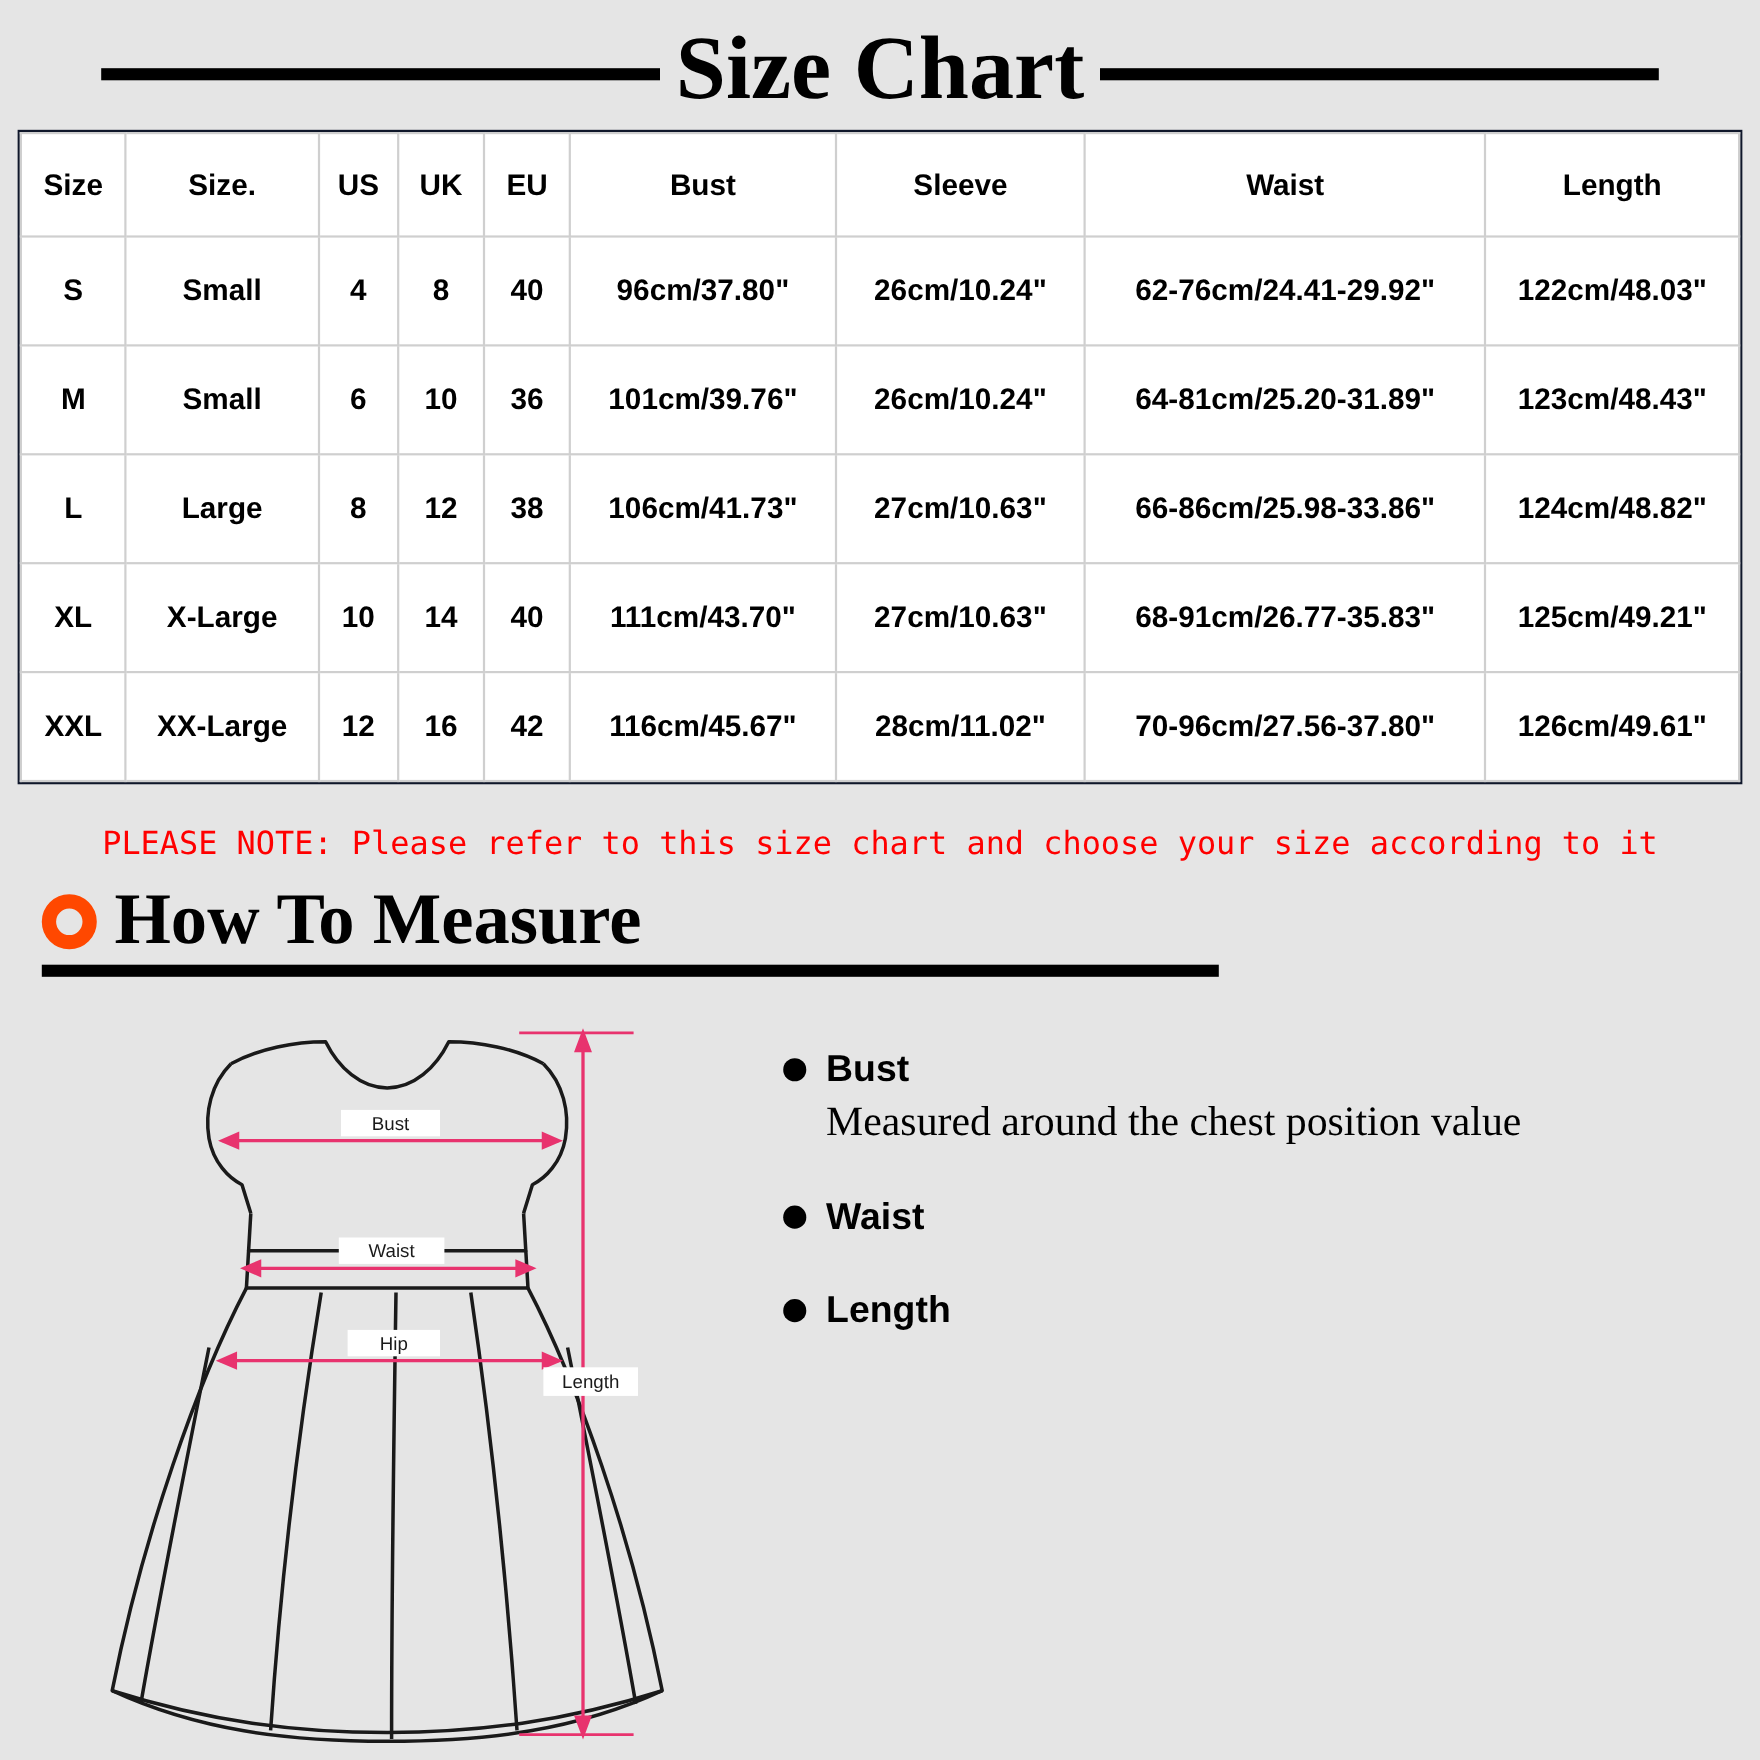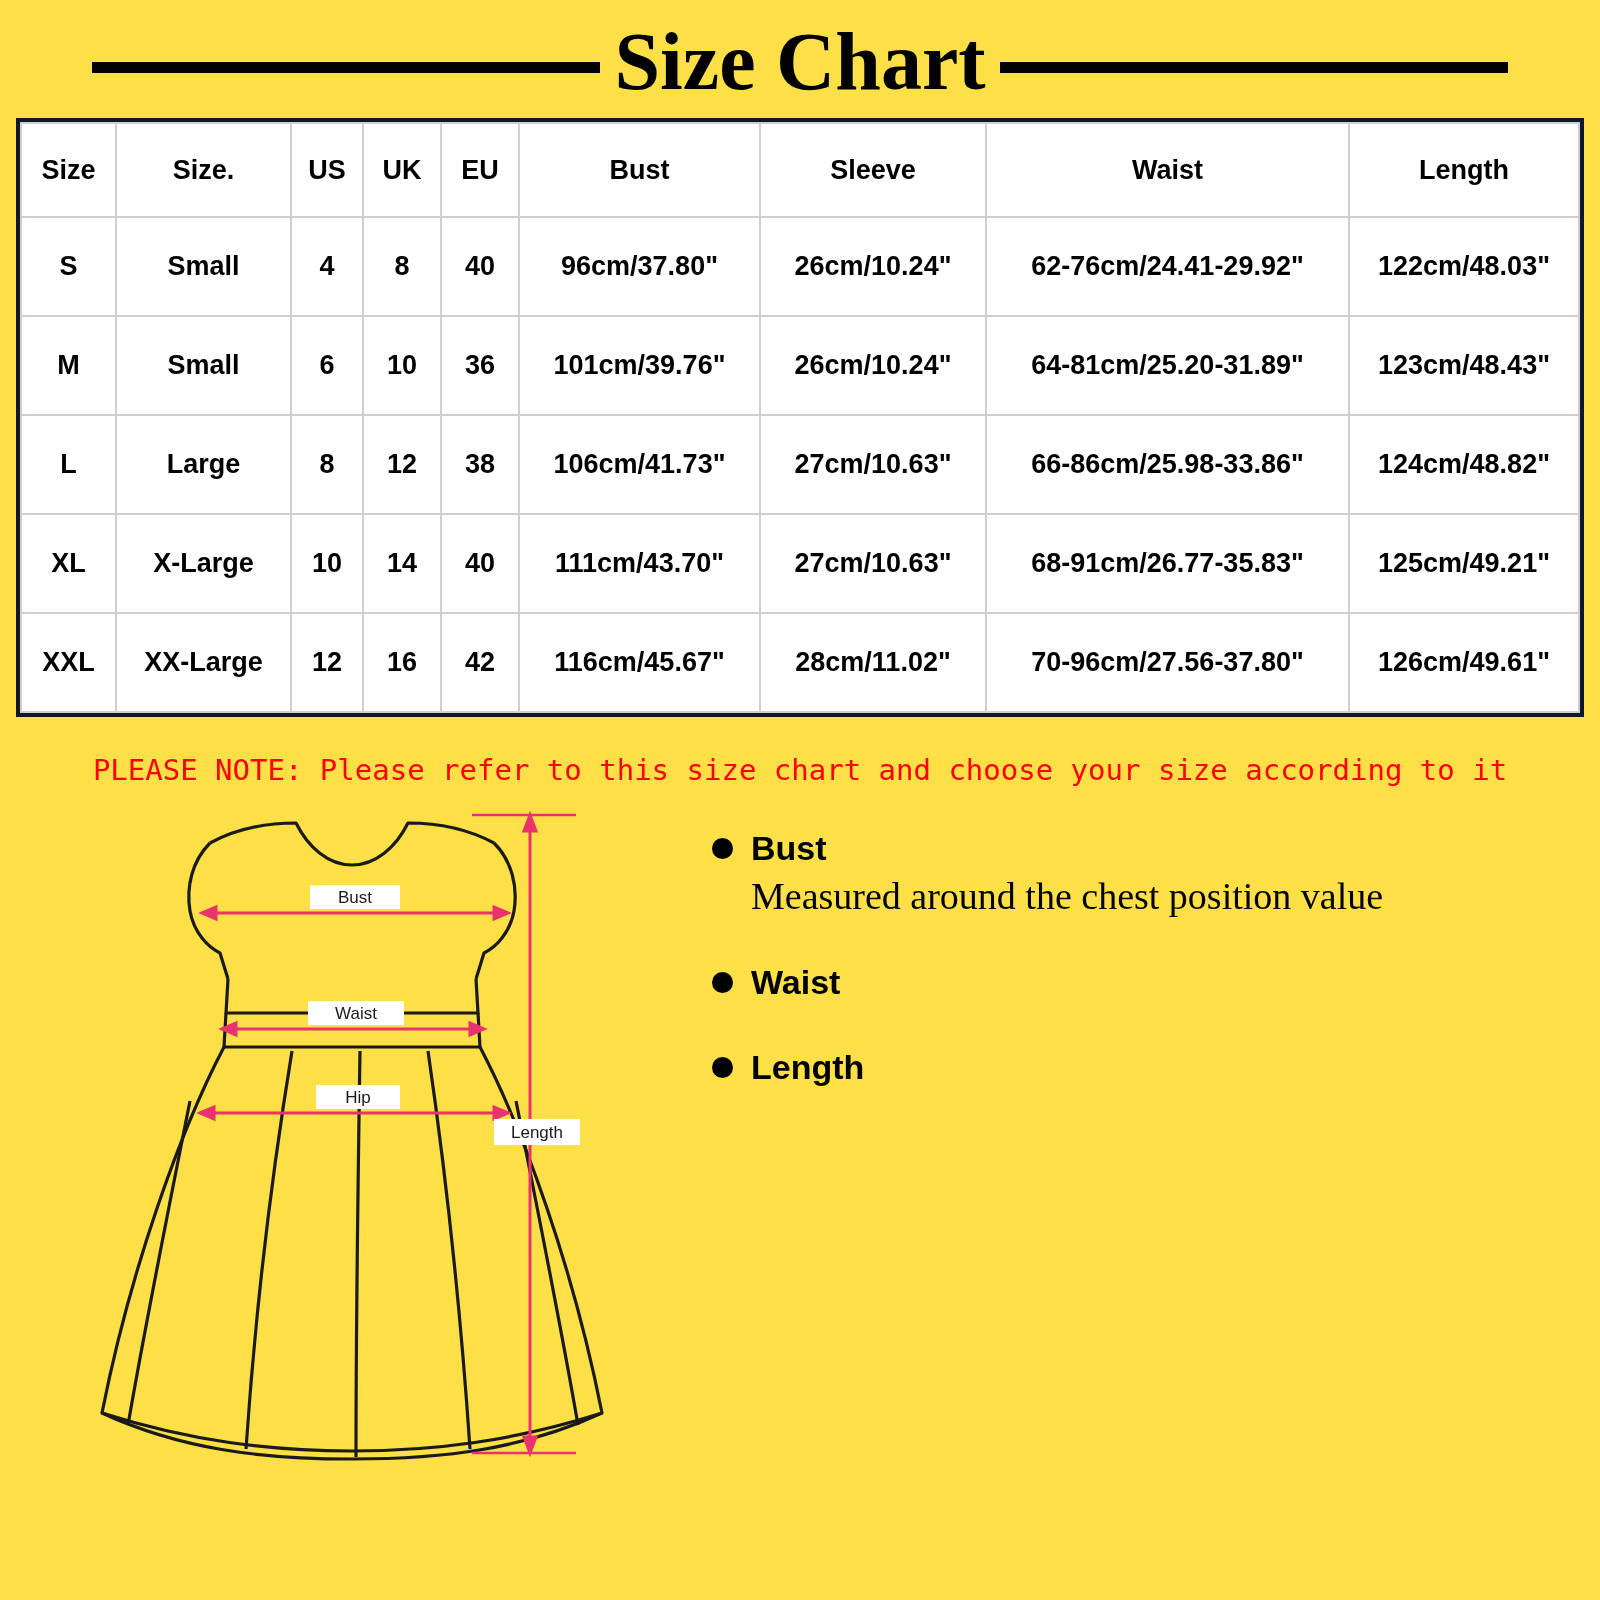--- a/index.html
+++ b/index.html
@@ -9,21 +9,21 @@
     width: 1600px;
     height: 1600px;
     background: #ffffff;
     font-family: "Liberation Sans", sans-serif;
     overflow: hidden;
   }
   .page {
     position: relative;
     width: 1600px;
     height: 1600px;
-    background: #fde047;
+    background: #e5e5e5;
   }
 
   
   .title-row {
     position: relative;
     height: 118px;
     display: flex;
     align-items: center;
     justify-content: center;
     padding-top: 6px;
@@ -41,21 +41,21 @@
     font-size: 82px;
     line-height: 86px;
     font-weight: 700;
     color: #000;
     white-space: nowrap;
   }
 
   
   .table-wrap {
     margin: 0 16px;
-    border: 4px solid #0f172a;
+    border: 2px solid #0f172a;
     background: #fff;
   }
   table.size-table {
     border-collapse: collapse;
     width: 100%;
     table-layout: fixed;
   }
   table.size-table td, table.size-table th {
     border: 2px solid #cfcfcf;
     text-align: center;
@@ -266,20 +266,27 @@
           <td>28cm/11.02"</td>
           <td>70-96cm/27.56-37.80"</td>
           <td>126cm/49.61"</td>
         </tr>
       </tbody>
     </table>
   </div>
 
   <div class="note">PLEASE NOTE: Please refer to this size chart and choose your size according to it</div>
 
+  <div class="howto">
+    <div class="howto-line">
+      <div class="ring"></div>
+      <div class="howto-text">How To Measure</div>
+    </div>
+    <div class="howto-rule"></div>
+  </div>
 
   <div class="bottom">
 
     <div class="figure">
       <svg width="640" height="660" viewBox="0 0 640 660" xmlns="http://www.w3.org/2000/svg">
 
         <g fill="none" stroke="#1a1a1a" stroke-width="3.2" stroke-linejoin="round">
 
           <path d="M150 42 C 176 28, 208 22, 236 22 C 248 46, 268 64, 292 64 C 316 64, 336 46, 348 22 C 376 22, 408 28, 434 42"></path>
 

